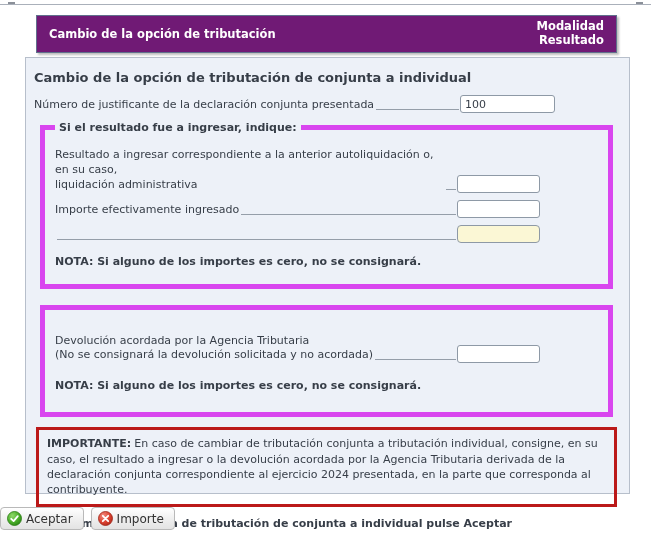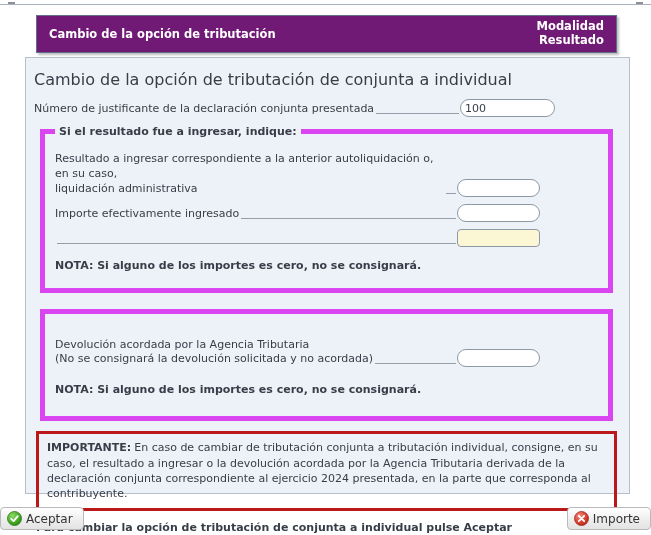--- a/index.html
+++ b/index.html
@@ -30,33 +30,33 @@
   }
   .modality { text-align: right; line-height: 1.2; }
 
   
   .panel {
     position: absolute; left: 25px; top: 57px; width: 605px; height: 437px;
     background: #edf1f8;
     border: 1px solid #b7bfcb;
     padding: 10px 10px 0 8px;
   }
-  .section-title { font-weight: normal; font-size: 16px; margin: 2px 0 10px 0; }
+  .section-title { font-weight: bold; font-size: 13px; margin: 2px 0 10px 0; }
 
   .field-row { display: flex; align-items: flex-end; }
   .field-row .filler {
     flex: 1 1 auto;
     border-bottom: 1px solid #959ea9;
     margin: 0 1px 3px 2px;
     min-width: 10px;
   }
   .field-row label { line-height: 1.35; }
   input.amount {
     width: 83px; height: 18px;
-    border: 1px solid #8e99a6; border-radius: 9px;
+    border: 1px solid #8e99a6; border-radius: 3px;
     background: #ffffff;
     font-family: "DejaVu Sans", "Liberation Sans", sans-serif;
     font-size: 11px; color: #373e48;
     padding: 0 4px;
   }
   input.amount.wide { width: 95px; }
   input.amount.highlight { background: #fbf7d5; border-radius: 4px; }
 
   .justificante-row { margin-right: 64px; }
 
@@ -81,21 +81,21 @@
     padding: 6px 8px;
     line-height: 1.4;
   }
   .importante-box b { margin-right: 3px; }
 
   .action-hint { font-weight: bold; margin: 10px 0 0 2px; }
 
   
   .button-row {
     position: absolute; left: 0; top: 507px; width: 651px;
-    display: flex; justify-content: space-between; gap: 7px;
+    display: flex; justify-content: flex-start; gap: 7px;
   }
   .btn {
     display: inline-flex; align-items: center; gap: 4px;
     padding: 3px 10px 3px 6px;
     background: linear-gradient(#ffffff, #ededed 60%, #e3e3e3);
     border: 1px solid #b9b9b9; border-radius: 4px;
     font-family: "DejaVu Sans", "Liberation Sans", sans-serif;
     font-size: 12px; color: #333333;
     cursor: pointer;
   }

